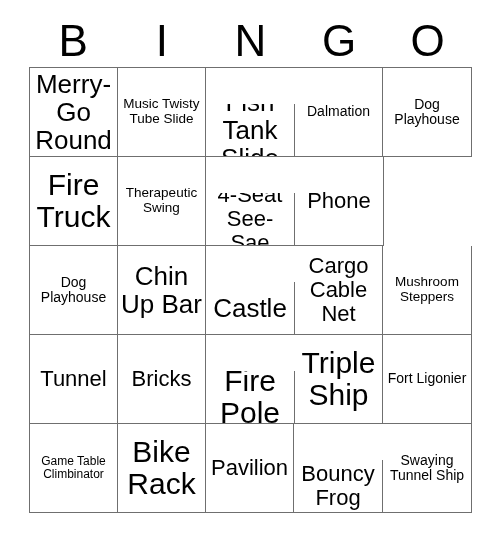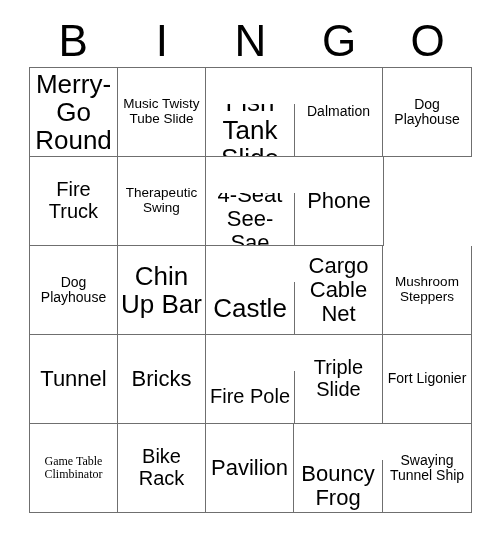--- a/index.html
+++ b/index.html
@@ -80,26 +80,26 @@
   .col-4 { flex: 0 0 89px; }
 
   .cell-text {
     display: block;
     width: 100%;
     line-height: 1.08;
     font-weight: 400;
     word-break: normal;
   }
   
-  .fs-xl   { font-size: 20px; }
+  .fs-xl   { font-size: 30px; }
   .fs-lg   { font-size: 26px; }
   .fs-md   { font-size: 22px; }
   .fs-sm   { font-size: 14px; }
   .fs-xs   { font-size: 13.5px; }
-  .fs-xxs  { font-size: 12px; font-family: Liberation Serif, serif; }
+  .fs-xxs  { font-size: 12px; }
 </style>
 </head>
 <body>
 
 <div id="card">
 
   <div id="bingo-header">
     <div class="header-letter">B</div>
     <div class="header-letter">I</div>
     <div class="header-letter">N</div>
@@ -164,21 +164,21 @@
       <div class="bingo-cell col-0">
           <span class="cell-text fs-md">Tunnel</span>
         </div>
       <div class="bingo-cell col-1">
           <span class="cell-text fs-md">Bricks</span>
         </div>
       <div class="bingo-cell col-2">
           <span class="cell-text fs-xl">Fire Pole</span>
         </div>
       <div class="bingo-cell col-3">
-          <span class="cell-text fs-xl">Triple Slide</span>
+          <span class="cell-text fs-xl">Triple Ship</span>
         </div>
       <div class="bingo-cell col-4">
           <span class="cell-text fs-sm">Fort Ligonier</span>
         </div>
     </div>
 
     <div class="bingo-row">
       <div class="bingo-cell col-0">
           <span class="cell-text fs-xxs">Game Table Climbinator</span>
         </div>

